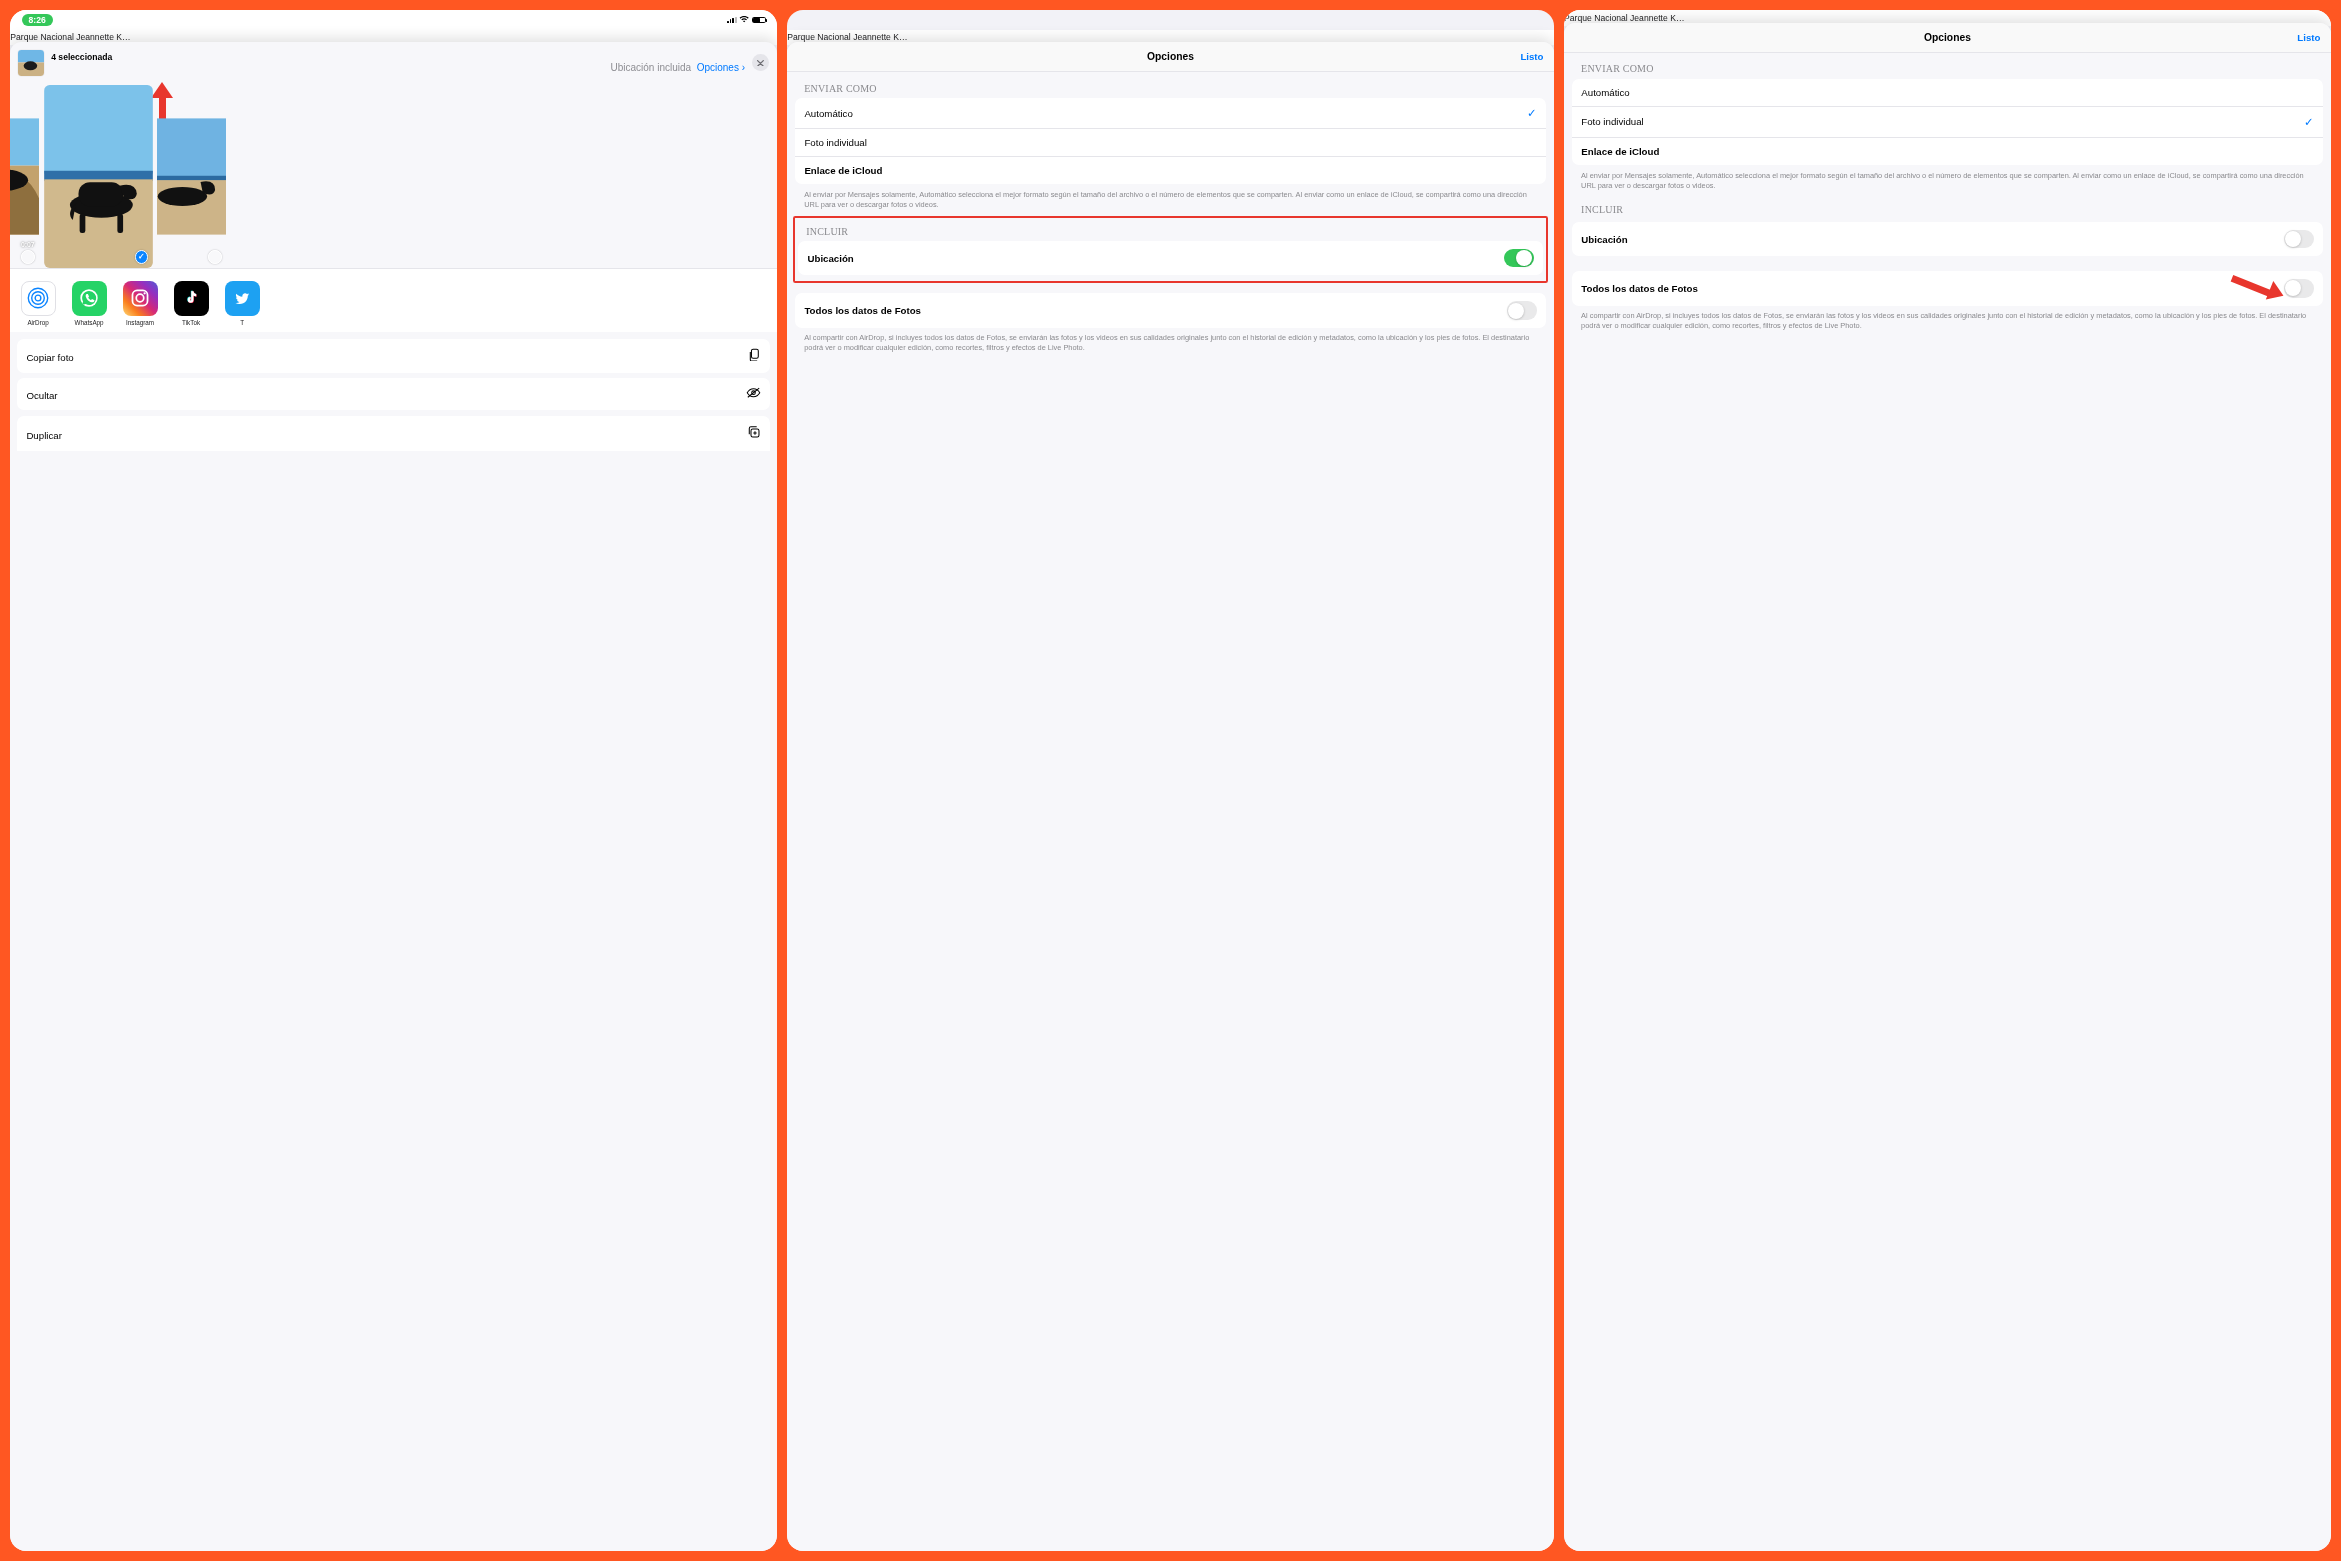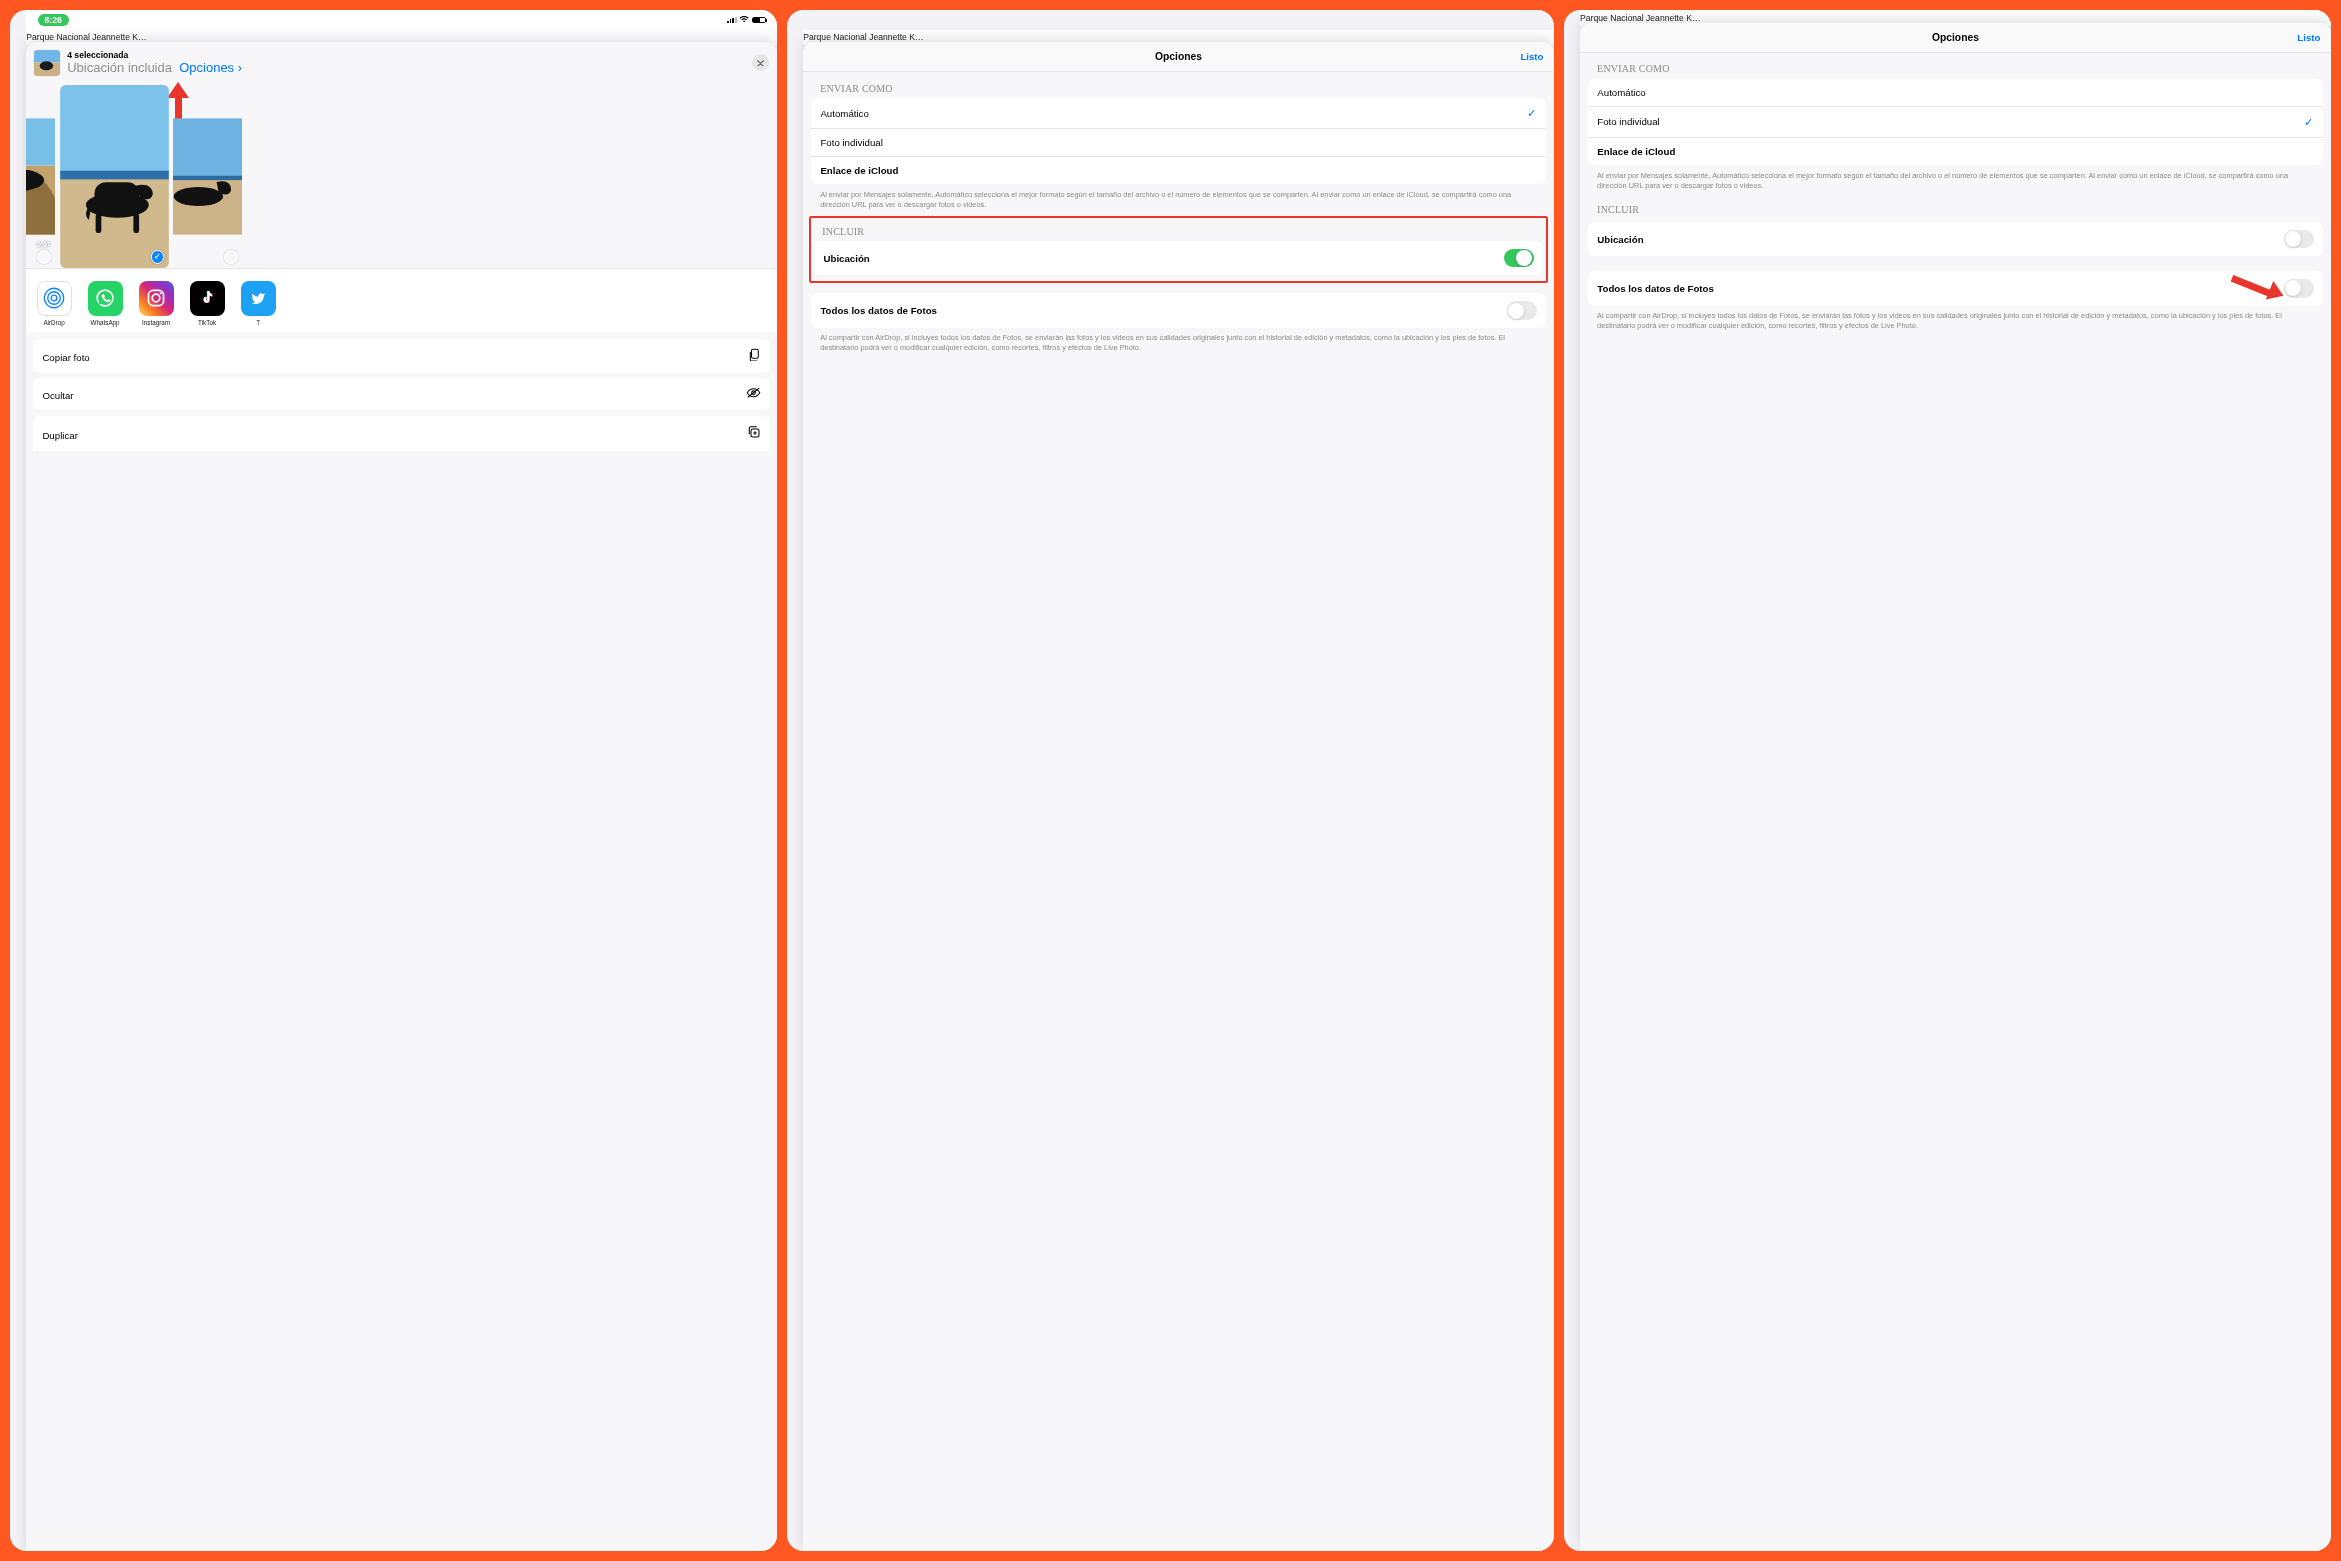--- a/index.html
+++ b/index.html
@@ -13,21 +13,20 @@
   }
   .phone {
     flex: 1;
     background: #f2f2f7;
     border-radius: 16px;
     overflow: hidden;
     position: relative;
     display: flex;
     flex-direction: column;
     min-width: 0;
-    padding-left: 16px;
   }
   
   .status-bar {
     height: 19.4px;
     display: flex;
     align-items: center;
     justify-content: space-between;
     padding: 0 11.4px;
     font-size: 8.6px;
     font-weight: 600;
@@ -72,21 +71,21 @@
     padding:8px 8px 9.2px 8px;
     position:relative;
   }
   .thumb{
     width:26px; height:26px; border-radius:3.4px; overflow:hidden;
     flex:none; position:relative;
     box-shadow:0 0 0 0.6px rgba(0,0,0,.06);
   }
   .header-text{flex:1; min-width:0;}
   .header-text .title{font-size:8.6px; font-weight:700; color:#000;}
-  .header-text .sub{font-size:13px; color:#8e8e93;}
+  .header-text .sub{font-size:10px; color:#8e8e93;text-align:right;}
   .header-text .sub .opt-link{color:#007aff;}
   .close-btn{
     width:17px;height:17px;border-radius:50%;
     background:#e5e5ea; display:flex; align-items:center; justify-content:center;
     color:#6e6e73; font-size:8.6px; font-weight:700;
   }
   .arrow-up{
     position:absolute; left:144px; top:40px; width:17px; height:97px;
     pointer-events:none;
   }

